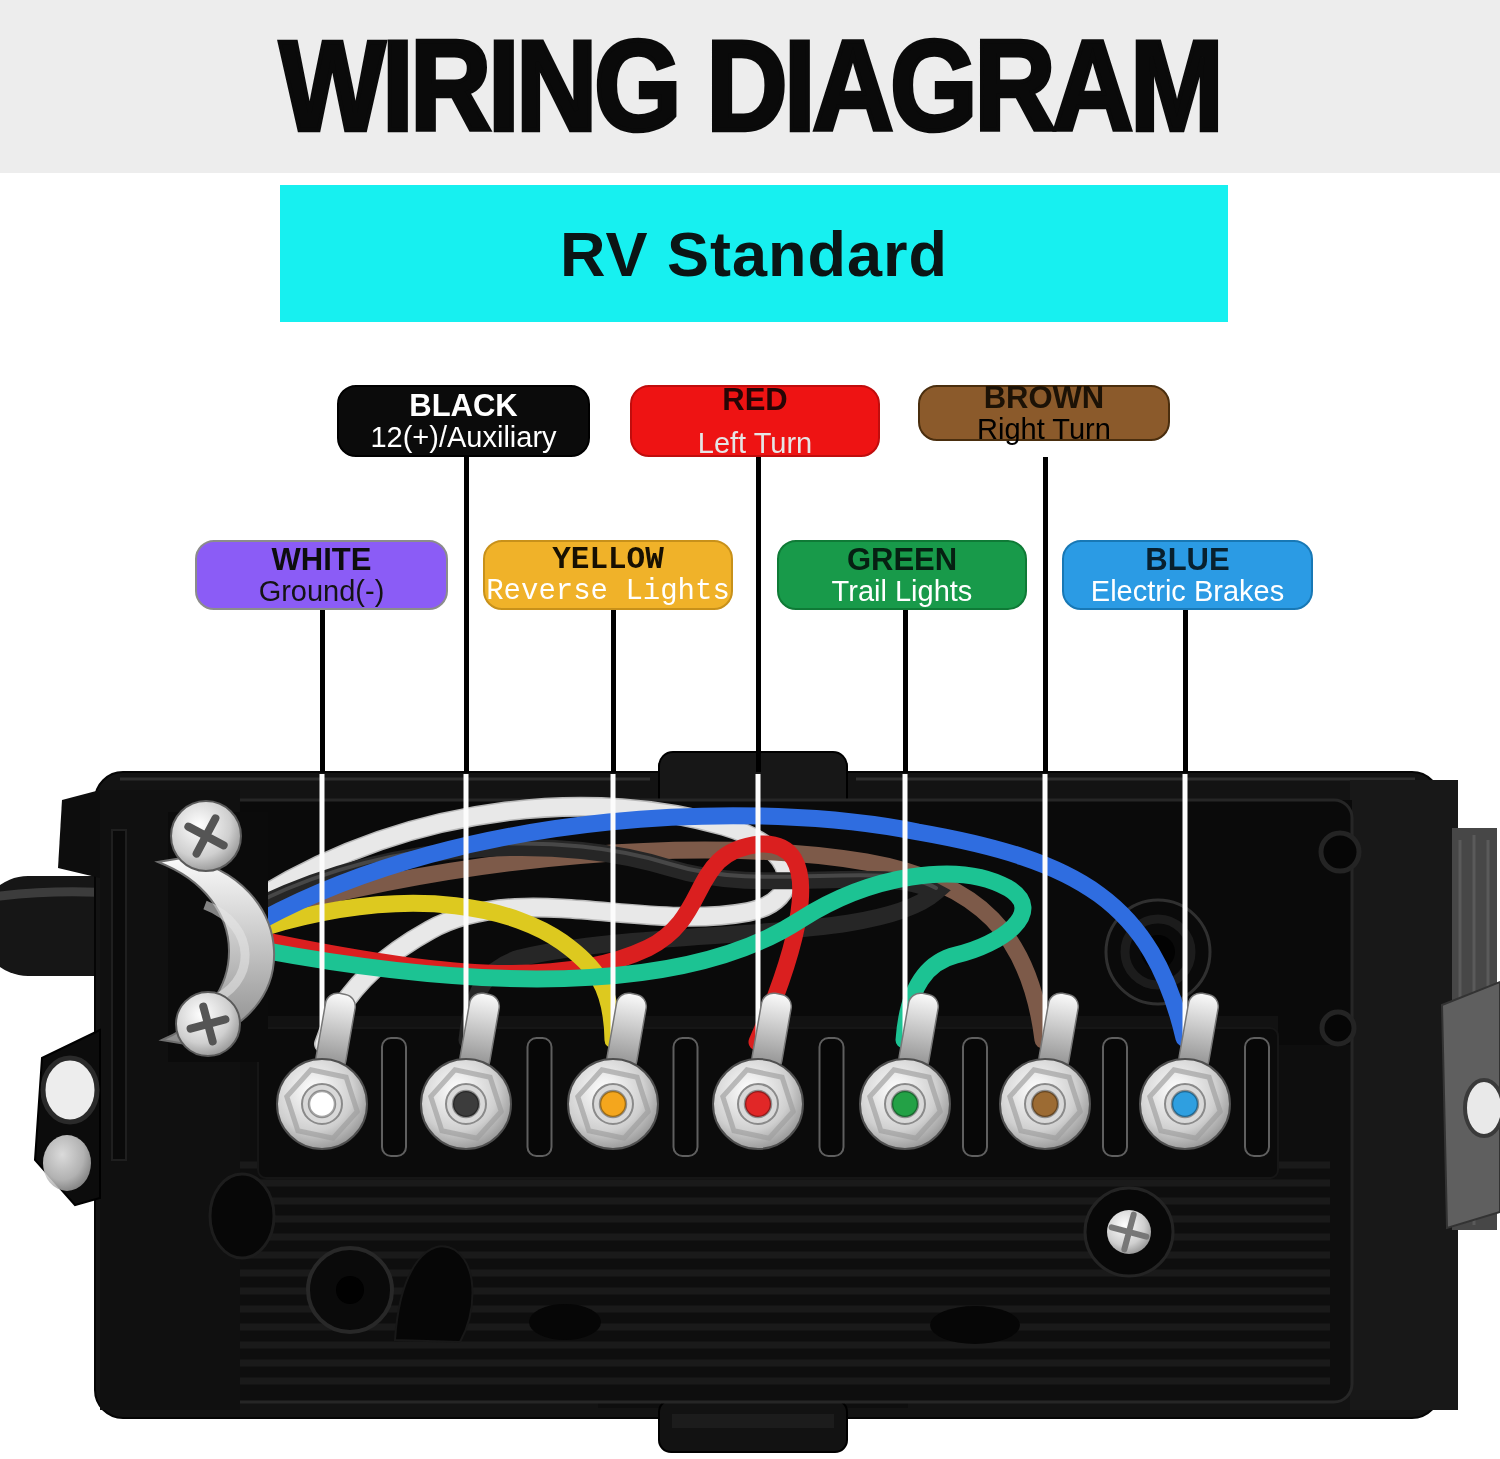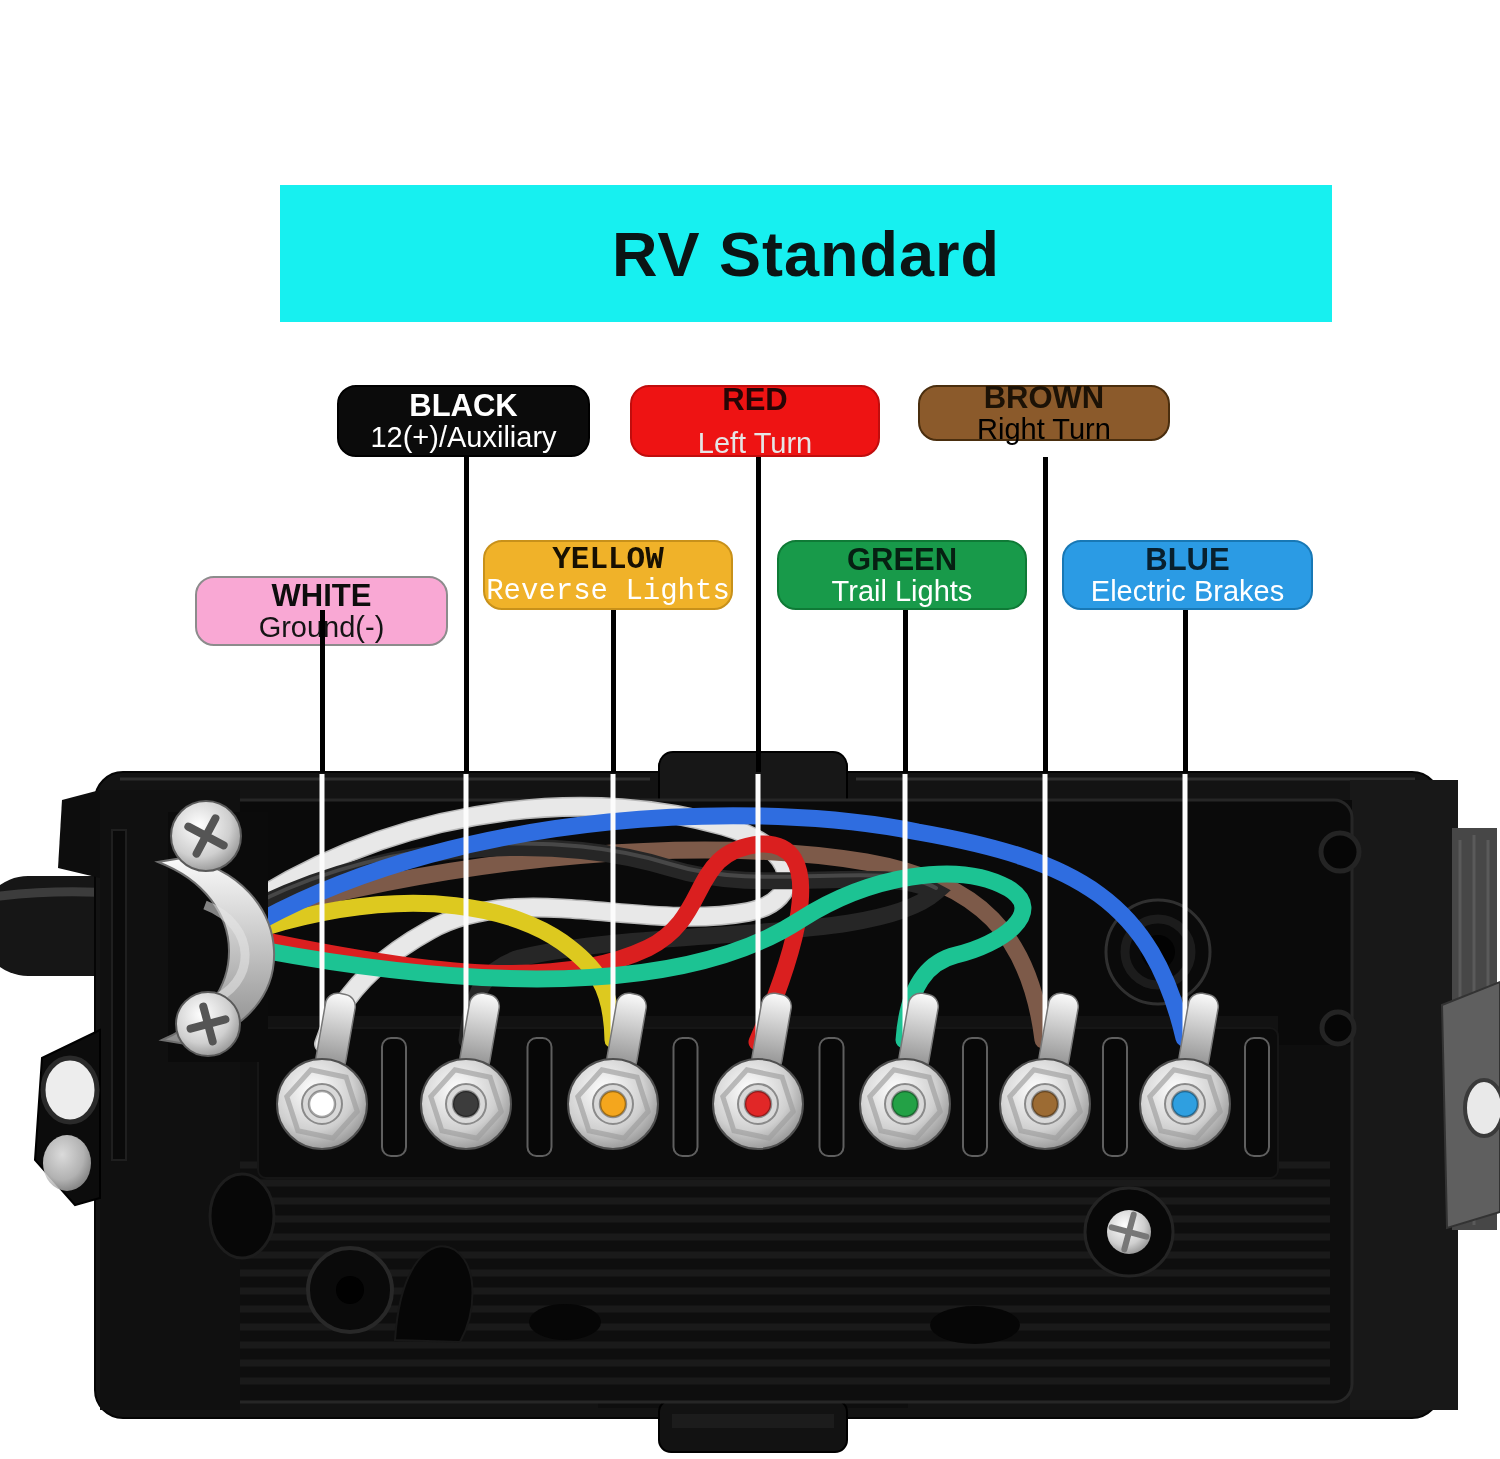--- a/index.html
+++ b/index.html
@@ -4,21 +4,21 @@
 <style>
   html,body{margin:0;padding:0;background:#fff;}
   .stage{position:relative;width:1500px;height:1459px;background:#fff;overflow:hidden;
          font-family:"Liberation Sans", sans-serif;}
   
   .header-band{position:absolute;left:0;top:0;width:1500px;height:173px;
                display:flex;align-items:center;justify-content:center;}
   .main-title{font-size:112px;font-weight:bold;letter-spacing:-3px;color:#0a0a0a;
               -webkit-text-stroke:4px #0a0a0a;transform:scaleY(1.14);white-space:nowrap;}
   
-  .banner{position:absolute;left:280px;top:185px;width:1052px;height:137px;
+  .banner{position:absolute;left:280px;top:185px;width:948px;height:137px;
           display:flex;align-items:center;justify-content:center;}
   .banner-text{font-size:63px;font-weight:bold;color:#0b1515;letter-spacing:1px;}
   
   .label-box{position:absolute;border:2px solid #000;border-radius:19px;
              display:flex;flex-direction:column;align-items:center;justify-content:center;
              line-height:1.08;box-sizing:border-box;}
   .lb-name{font-size:31px;font-weight:bold;}
   .lb-func{font-size:29px;}
   .lb-black {left:337px;top:385px;width:253px;height:72px;}
   .lb-red   {left:630px;top:385px;width:250px;height:72px;}
@@ -30,39 +30,42 @@
   
   .conn-line{position:absolute;width:5px;background:#000;}
   
   #photo-svg{position:absolute;left:0;top:740px;}
 </style>
 </head>
 <body>
 
 <div class="stage" style="background: rgb(255, 255, 255);">
 
+  <div class="header-band" style="background: rgb(237, 237, 237);">
+    <div class="main-title" style="color: rgb(10, 10, 10);">WIRING DIAGRAM</div>
+  </div>
 
   <div class="banner" style="background: rgb(23, 240, 240);">
     <span class="banner-text">RV Standard</span>
   </div>
 
   <div class="label-box lb-black" style="background: rgb(11, 11, 11); border-color: rgb(0, 0, 0);">
     <span class="lb-name" style="color: rgb(255, 255, 255);">BLACK</span>
     <span class="lb-func" style="color: rgb(255, 255, 255);">12(+)/Auxiliary</span>
   </div>
   <div class="label-box lb-red" style="background: rgb(238, 19, 19); border-color: rgb(192, 13, 13); gap: 12px;">
     <span class="lb-name" style="color: rgb(38, 5, 5);">RED</span>
     <span class="lb-func" style="color: #e5e5e5;">Left Turn</span>
   </div>
   <div class="label-box lb-brown" style="background: rgb(139, 90, 43); border-color: rgb(74, 46, 14);">
     <span class="lb-name" style="color: rgb(28, 18, 6);">BROWN</span>
     <span class="lb-func" style="color: #000000;">Right Turn</span>
   </div>
 
-  <div class="label-box lb-white" style="background: #f9a8d4; border-color: rgb(140, 140, 140); margin-top: 36px;">
+  <div class="label-box lb-white" style="background: #8b5cf6; border-color: rgb(140, 140, 140);">
     <span class="lb-name" style="color: rgb(13, 13, 13);">WHITE</span>
     <span class="lb-func" style="color: rgb(20, 20, 20);">Ground(-)</span>
   </div>
   <div class="label-box lb-yellow" style="background: rgb(240, 178, 41); border-color: rgb(200, 145, 26); font-family: Liberation Mono, monospace;">
     <span class="lb-name" style="color: rgb(23, 16, 2);">YELLOW</span>
     <span class="lb-func" style="color: rgb(255, 255, 255);">Reverse Lights</span>
   </div>
   <div class="label-box lb-blue" style="background: rgb(43, 155, 228); border-color: rgb(24, 120, 181);">
     <span class="lb-name" style="color: rgb(8, 32, 46);">BLUE</span>
     <span class="lb-func" style="color: rgb(255, 255, 255);">Electric Brakes</span>

